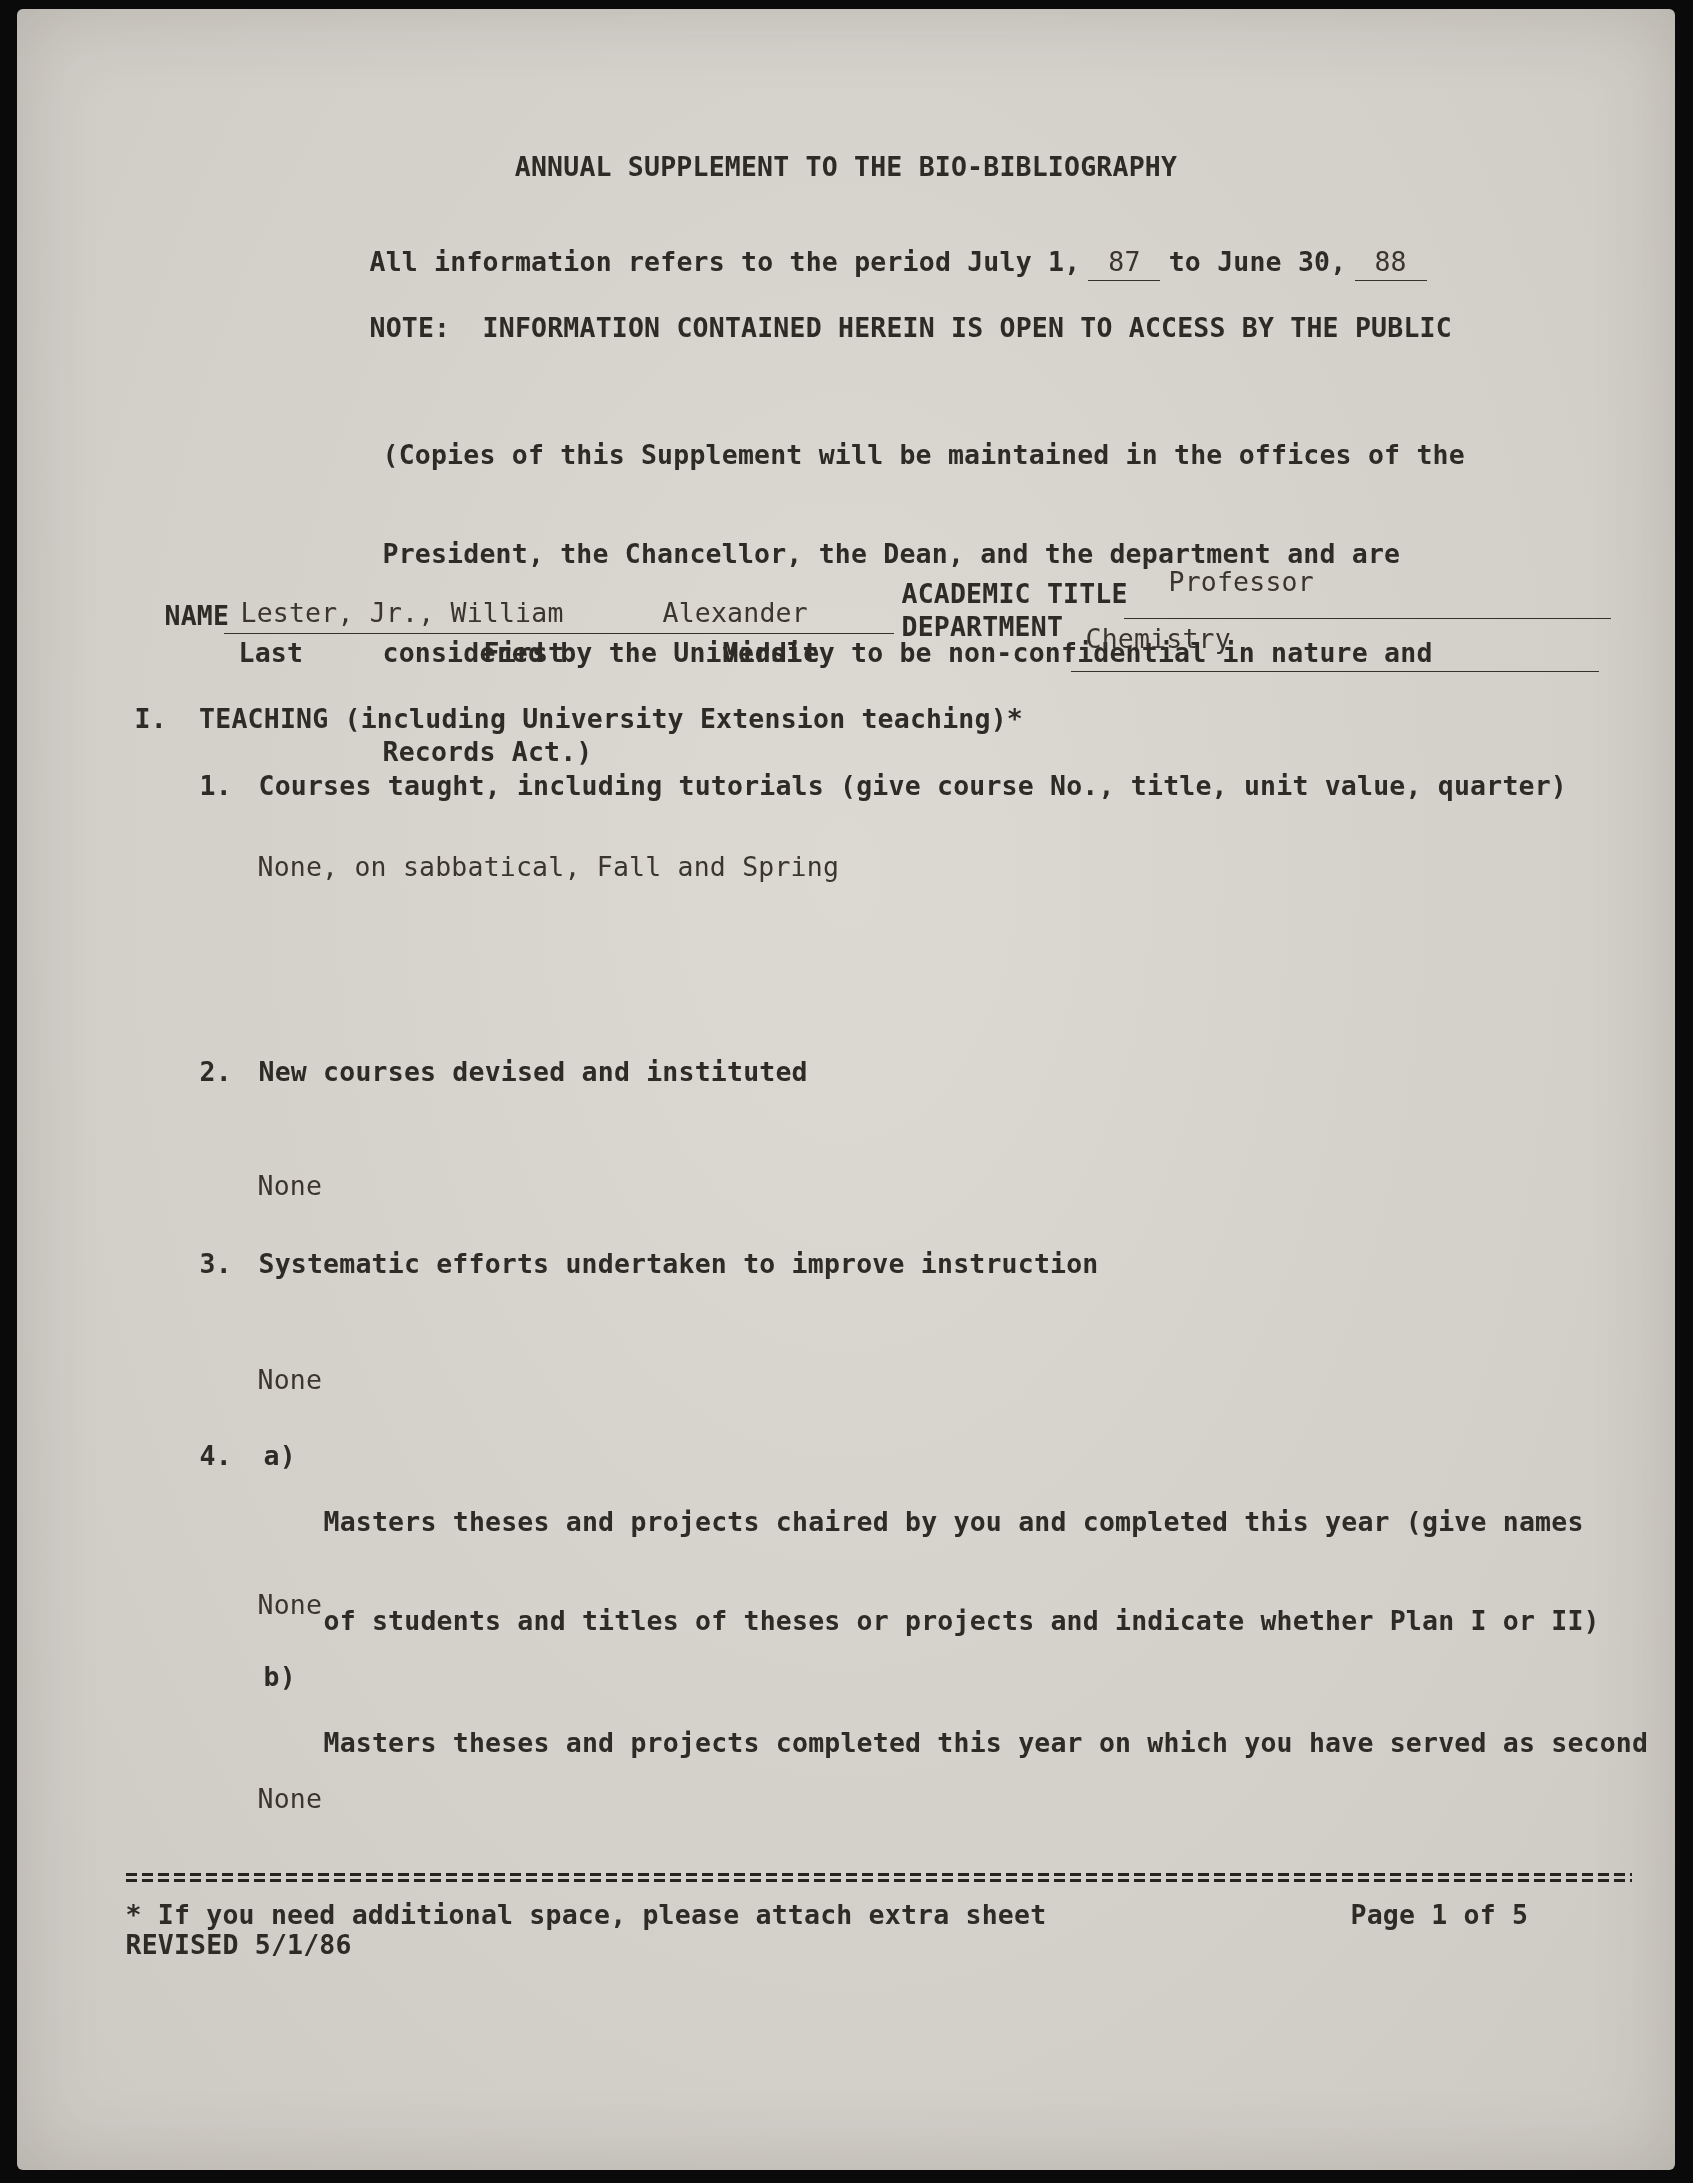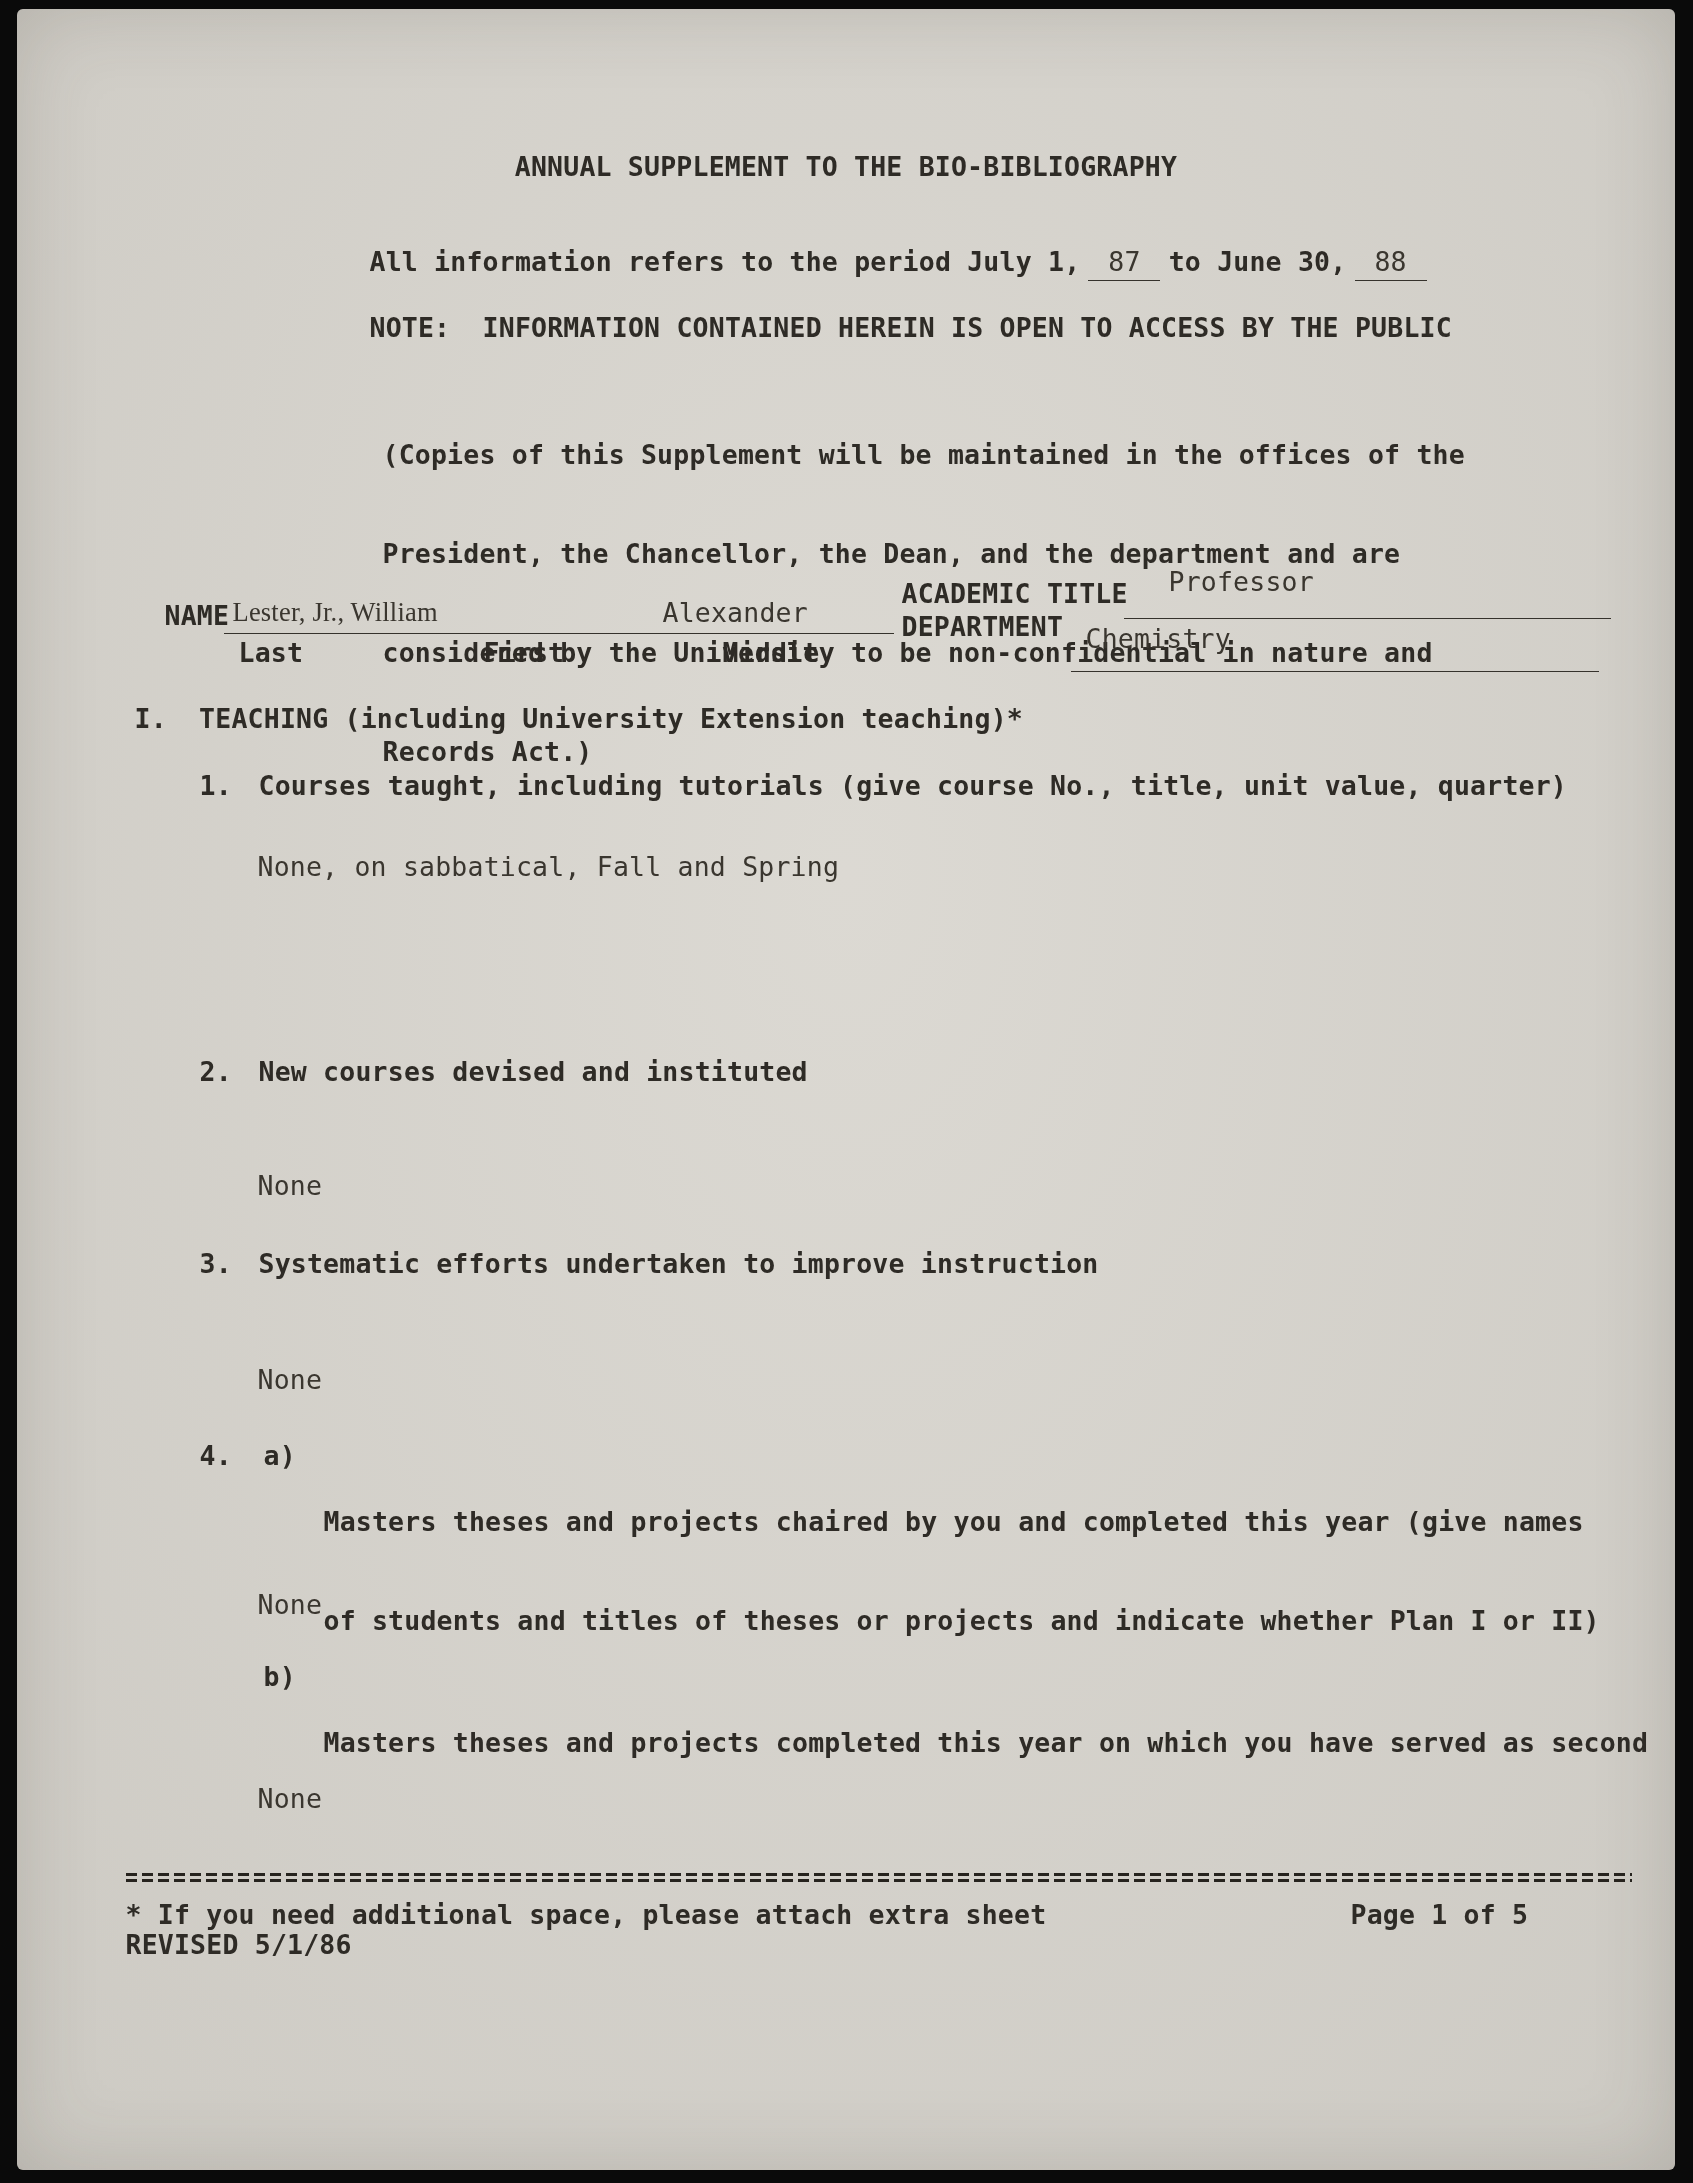--- a/index.html
+++ b/index.html
@@ -62,21 +62,21 @@
       <div>President, the Chancellor, the Dean, and the department and are</div>
       <div>considered by the University to be non-confidential in nature and</div>
       <div>Records Act.)</div>
     </div>
 
     <div class="t b" style="left:885px;top:568px;">ACADEMIC TITLE</div>
     <div class="t fill" style="left:1152px;top:556px;">Professor</div>
     <div class="ul" style="left:1107px;top:609px;width:487px;"></div>
 
     <div class="t b" style="left:148px;top:590px;">NAME</div>
-    <div class="t fill" style="left:216px;top:587px;font-family:Liberation Serif, serif;">Lester, Jr., William</div>
+    <div class="t fill" style="left:224px;top:587px;">Lester, Jr., William</div>
     <div class="t fill" style="left:646px;top:587px;">Alexander</div>
     <div class="ul" style="left:207px;top:624px;width:670px;"></div>
     <div class="t b" style="left:222px;top:627px;">Last</div>
     <div class="t b" style="left:467px;top:627px;">First</div>
     <div class="t b" style="left:706px;top:627px;">Middle</div>
 
     <div class="t b" style="left:885px;top:601px;">DEPARTMENT</div>
     <div class="t fill" style="left:1069px;top:613px;">Chemistry</div>
     <div class="ul" style="left:1054px;top:662px;width:528px;"></div>
 

